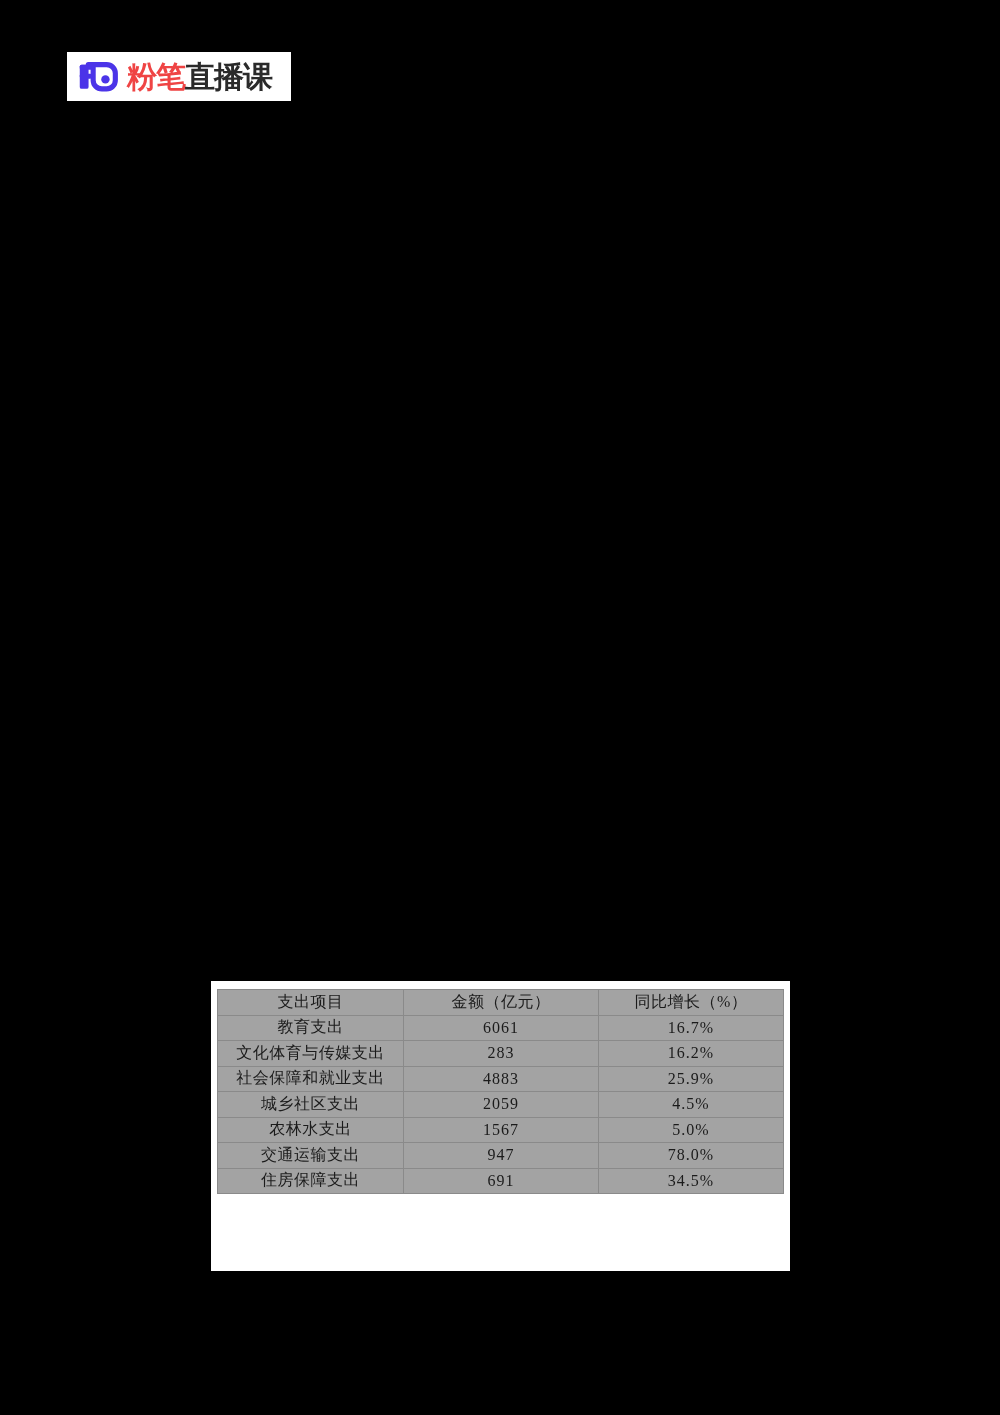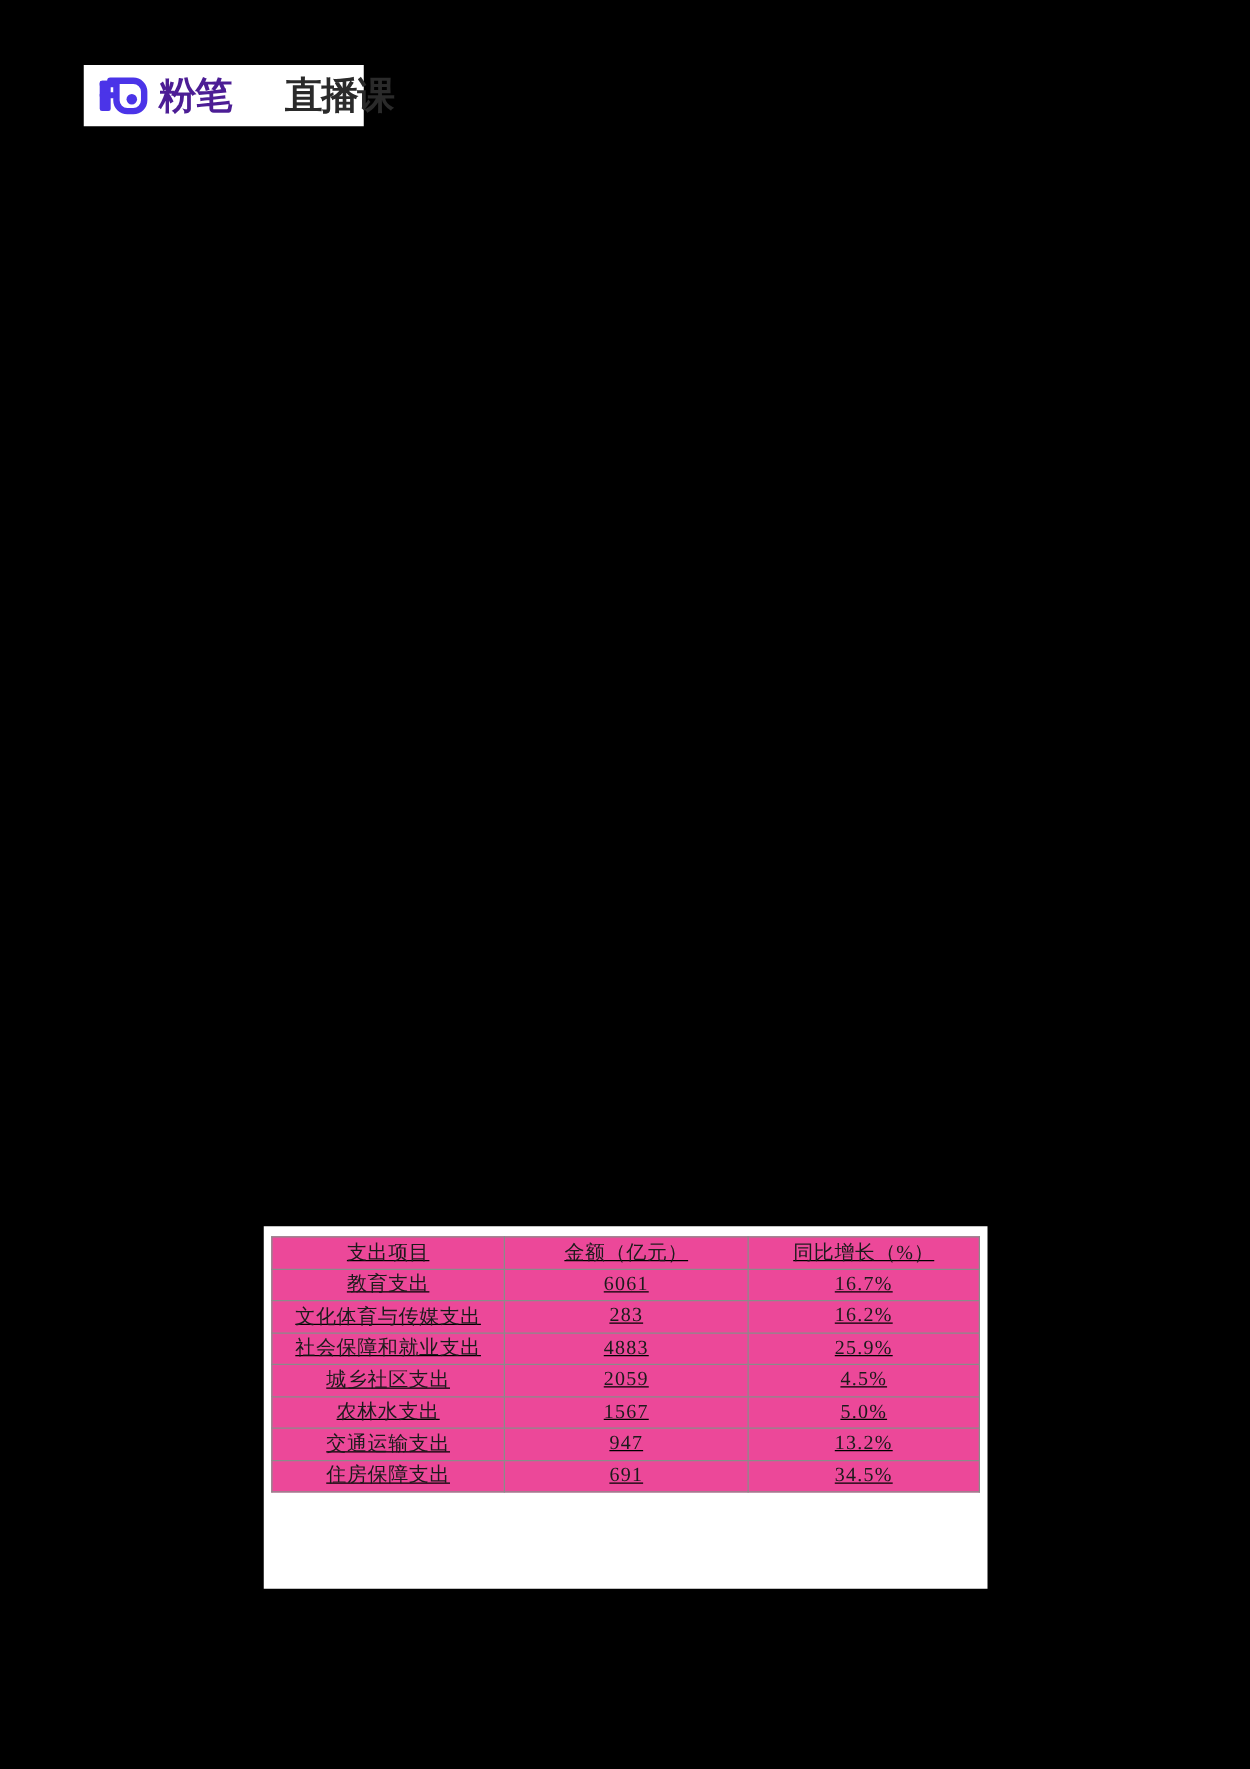--- a/index.html
+++ b/index.html
@@ -36,40 +36,39 @@
     margin-right: 8px;
   }
   .logo-wordmark {
     font-family: "DejaVu Sans", "Liberation Sans", sans-serif;
     font-weight: 700;
     font-size: 30px;
     line-height: 34px;
     letter-spacing: -1px;
     white-space: nowrap;
   }
-  .logo-word-brand { color: #4c1d95; }
-  .logo-word-suffix { color: #2a2a2a; margin-left: 43px; }
+  .logo-word-brand { color: #ef4444; }
+  .logo-word-suffix { color: #2a2a2a; }
 
   
   .sheet {
     position: absolute;
     left: 211px;
     top: 981px;
     width: 579px;
     height: 290px;
     background: #ffffff;
     box-sizing: border-box;
     padding: 8px 7px 9px 6px;
   }
   table.data-table {
     border-collapse: collapse;
     width: 566px;
     table-layout: fixed;
-    background: #ec4899;
-    text-decoration: underline;
+    background: #a3a3a3;
   }
   table.data-table col.c-item  { width: 186px; }
   table.data-table col.c-amt   { width: 195px; }
   table.data-table col.c-yoy   { width: 185px; }
 
   table.data-table th,
   table.data-table td {
     border: 1px solid #8a8a8a;
     text-align: center;
     vertical-align: middle;
@@ -143,21 +142,21 @@
         <td class="cell-num">4.5%</td>
       </tr>
       <tr>
         <td class="cell-cn">农林水支出</td>
         <td class="cell-num">1567</td>
         <td class="cell-num">5.0%</td>
       </tr>
       <tr>
         <td class="cell-cn">交通运输支出</td>
         <td class="cell-num">947</td>
-        <td class="cell-num">13.2%</td>
+        <td class="cell-num">78.0%</td>
       </tr>
       <tr>
         <td class="cell-cn">住房保障支出</td>
         <td class="cell-num">691</td>
         <td class="cell-num">34.5%</td>
       </tr>
     </tbody>
   </table>
 </div>
 

